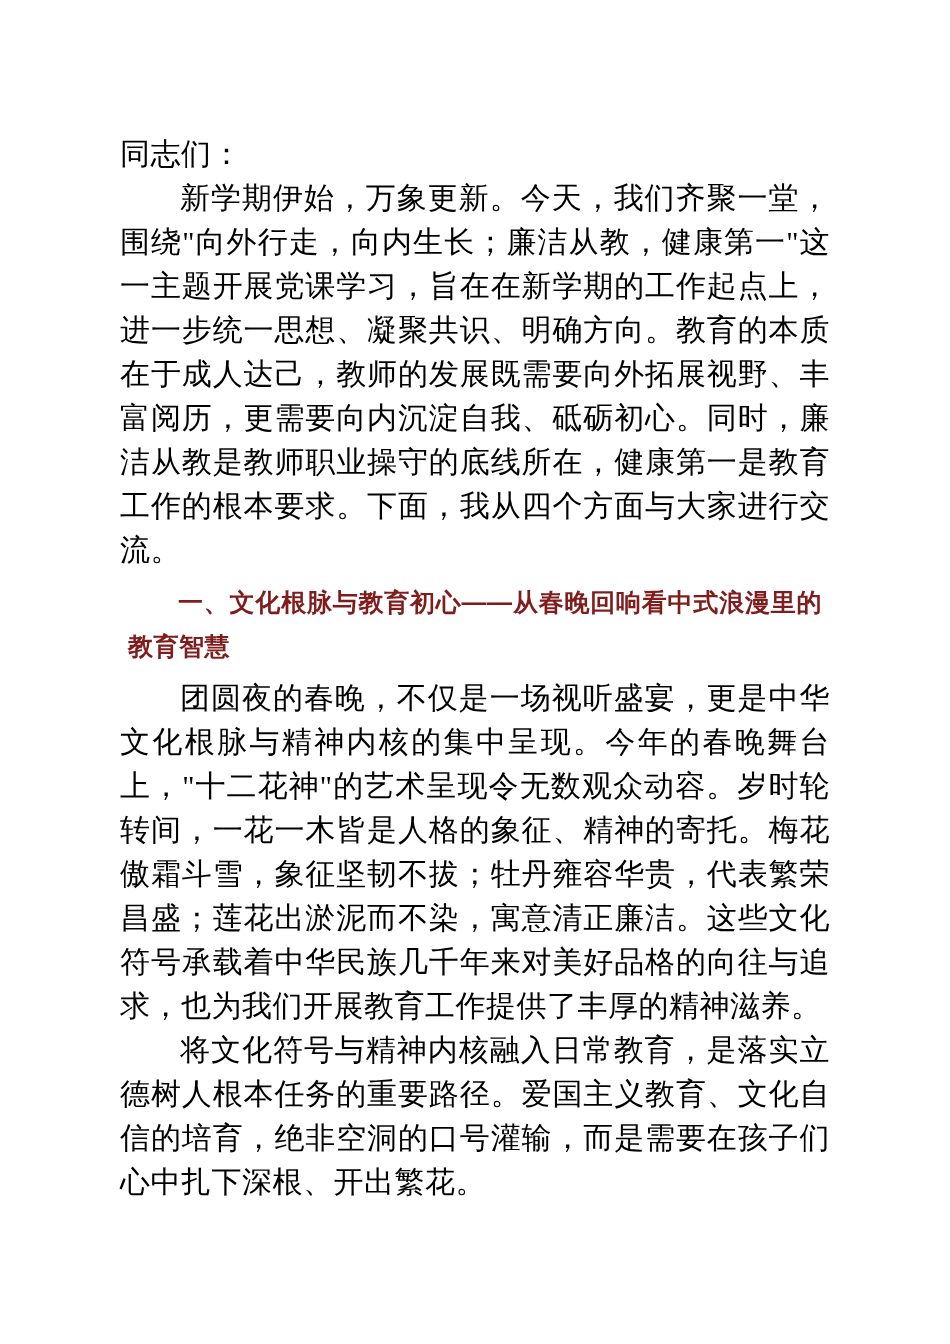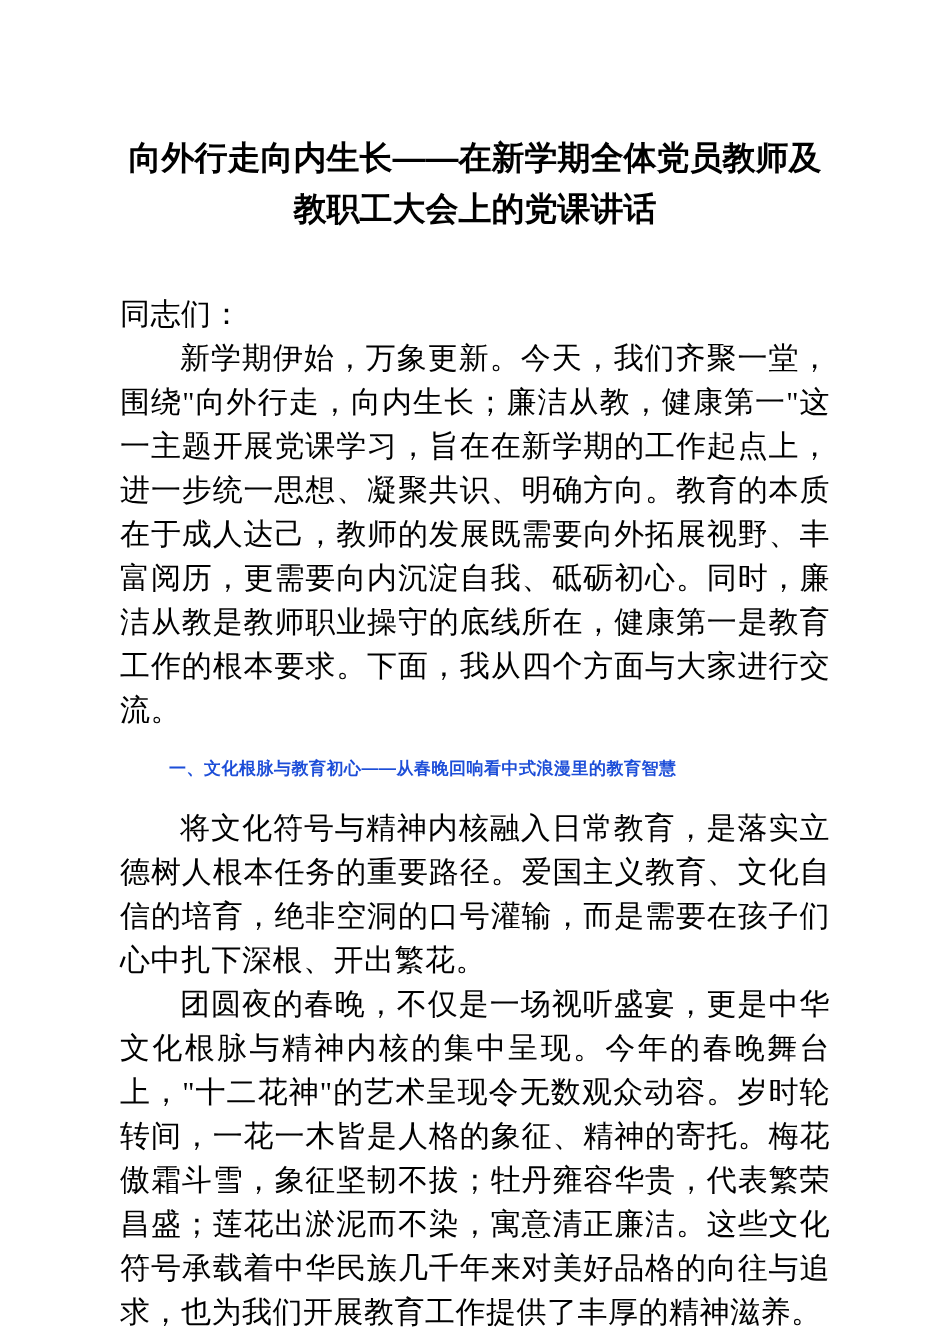--- a/index.html
+++ b/index.html
@@ -40,40 +40,39 @@
     color: #000000;
     letter-spacing: 0.5px;
   }
   .salutation {
     text-indent: 0;
   }
   .body-para {
     text-indent: 2em;
   }
   .section-heading {
-    margin: 15px;
+    margin: 8px;
     font-family: "Liberation Sans", sans-serif;
     font-weight: bold;
-    font-size: 17px;
+    font-size: 25px;
     line-height: 44px;
     text-align: justify;
     text-justify: inter-ideograph;
     text-indent: 2em;
-    color: #1d4ed8;
+    color: #7f1d1d;
     letter-spacing: 0.5px;
   }
 </style>
 </head>
 <body>
 
 <div class="page">
-  <h1 class="doc-title">向外行走向内生长——在新学期全体党员教师及教职工大会上的党课讲话</h1>
 
   <p class="para salutation">同志们：</p>
 
   <p class="para body-para">新学期伊始，万象更新。今天，我们齐聚一堂，围绕"向外行走，向内生长；廉洁从教，健康第一"这一主题开展党课学习，旨在在新学期的工作起点上，进一步统一思想、凝聚共识、明确方向。教育的本质在于成人达己，教师的发展既需要向外拓展视野、丰富阅历，更需要向内沉淀自我、砥砺初心。同时，廉洁从教是教师职业操守的底线所在，健康第一是教育工作的根本要求。下面，我从四个方面与大家进行交流。</p>
 
   <p class="section-heading">一、文化根脉与教育初心——从春晚回响看中式浪漫里的教育智慧</p>
 
+  <p class="para body-para">团圆夜的春晚，不仅是一场视听盛宴，更是中华文化根脉与精神内核的集中呈现。今年的春晚舞台上，"十二花神"的艺术呈现令无数观众动容。岁时轮转间，一花一木皆是人格的象征、精神的寄托。梅花傲霜斗雪，象征坚韧不拔；牡丹雍容华贵，代表繁荣昌盛；莲花出淤泥而不染，寓意清正廉洁。这些文化符号承载着中华民族几千年来对美好品格的向往与追求，也为我们开展教育工作提供了丰厚的精神滋养。</p>
+
   <p class="para body-para">将文化符号与精神内核融入日常教育，是落实立德树人根本任务的重要路径。爱国主义教育、文化自信的培育，绝非空洞的口号灌输，而是需要在孩子们心中扎下深根、开出繁花。</p>
-
-  <p class="para body-para">团圆夜的春晚，不仅是一场视听盛宴，更是中华文化根脉与精神内核的集中呈现。今年的春晚舞台上，"十二花神"的艺术呈现令无数观众动容。岁时轮转间，一花一木皆是人格的象征、精神的寄托。梅花傲霜斗雪，象征坚韧不拔；牡丹雍容华贵，代表繁荣昌盛；莲花出淤泥而不染，寓意清正廉洁。这些文化符号承载着中华民族几千年来对美好品格的向往与追求，也为我们开展教育工作提供了丰厚的精神滋养。</p>
 </div>
 
 </body></html>

